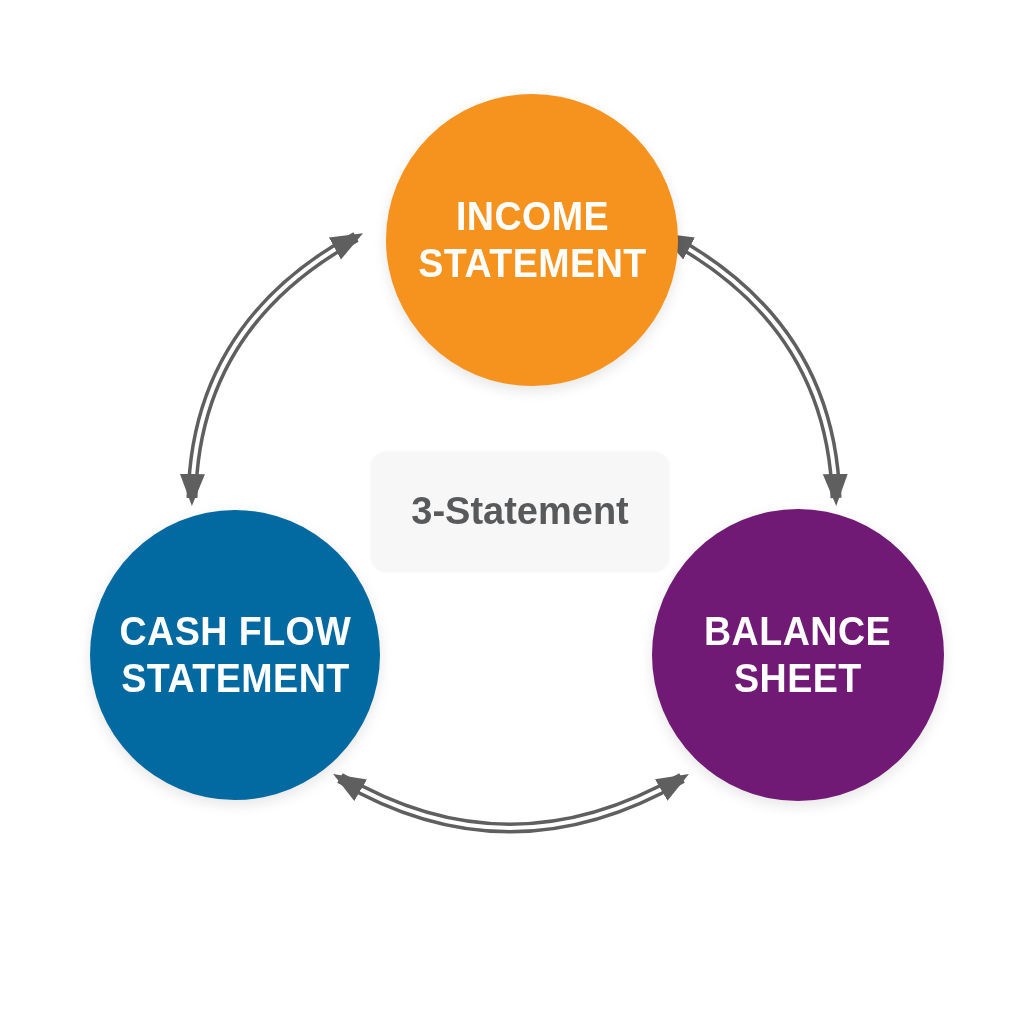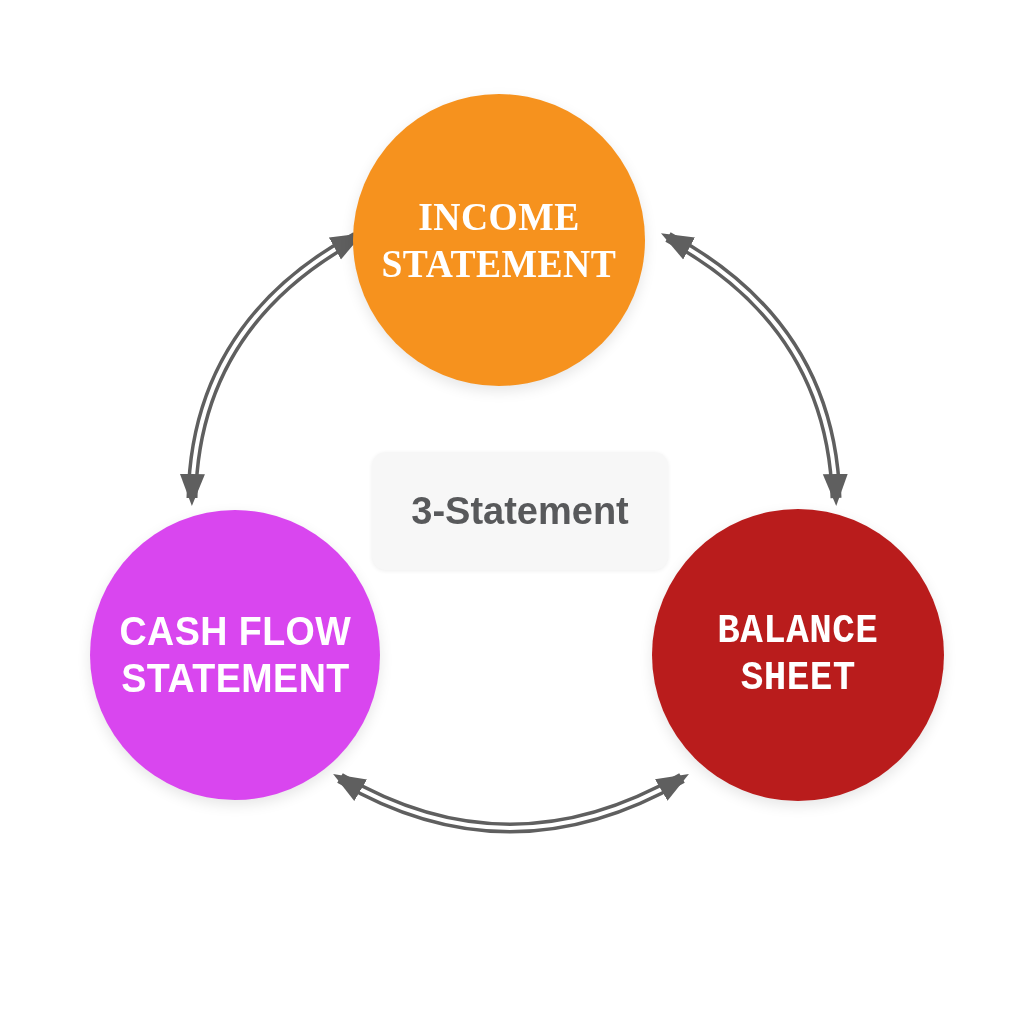--- a/index.html
+++ b/index.html
@@ -35,21 +35,21 @@
     font-size: 40px;
     line-height: 1.18;
     letter-spacing: 0.5px;
     box-shadow: 0 5px 14px rgba(0,0,0,0.10);
   }
   .node .label-line {
     display: block;
     transform: scaleX(0.94);
     white-space: nowrap;
   }
-  .node-income  { left: 353px; top:  94px; width: 292px; height: 292px; font-family: Liberation Serif, serif; }
+  .node-income  { left: 386px; top:  94px; width: 292px; height: 292px; }
   .node-cash    { left:  90px; top: 510px; width: 290px; height: 290px; }
   .node-balance { left: 652px; top: 509px; width: 292px; height: 292px; }
   .center-box {
     position: absolute;
     left: 372px;
     top: 452px;
     width: 296px;
     height: 118px;
     border-radius: 14px;
     background: #f7f7f7;
@@ -94,26 +94,26 @@
       <path d="M 340 778 Q 509 878 682 778" fill="none" stroke="#ffffff" stroke-width="4"></path>
       <path d="M 340 778 Q 509 878 682 778" fill="none" stroke="transparent" stroke-width="1" marker-start="url(#head)" marker-end="url(#head)"></path>
     </g>
   </svg>
 
   <div class="node node-income" style="background-color: rgb(246, 146, 30);">
     <span class="label-line">INCOME</span>
     <span class="label-line">STATEMENT</span>
   </div>
 
-  <div class="node node-cash" style="background-color: #d946ef;">
+  <div class="node node-cash" style="background-color: #0369a1;">
     <span class="label-line">CASH FLOW</span>
     <span class="label-line">STATEMENT</span>
   </div>
 
-  <div class="node node-balance" style="background-color: #b91c1c; font-family: Liberation Mono, monospace;">
+  <div class="node node-balance" style="background-color: #701a75;">
     <span class="label-line">BALANCE</span>
     <span class="label-line">SHEET</span>
   </div>
 
   <div class="center-box">
     <span>3-Statement</span>
   </div>
 
 </div>
 

